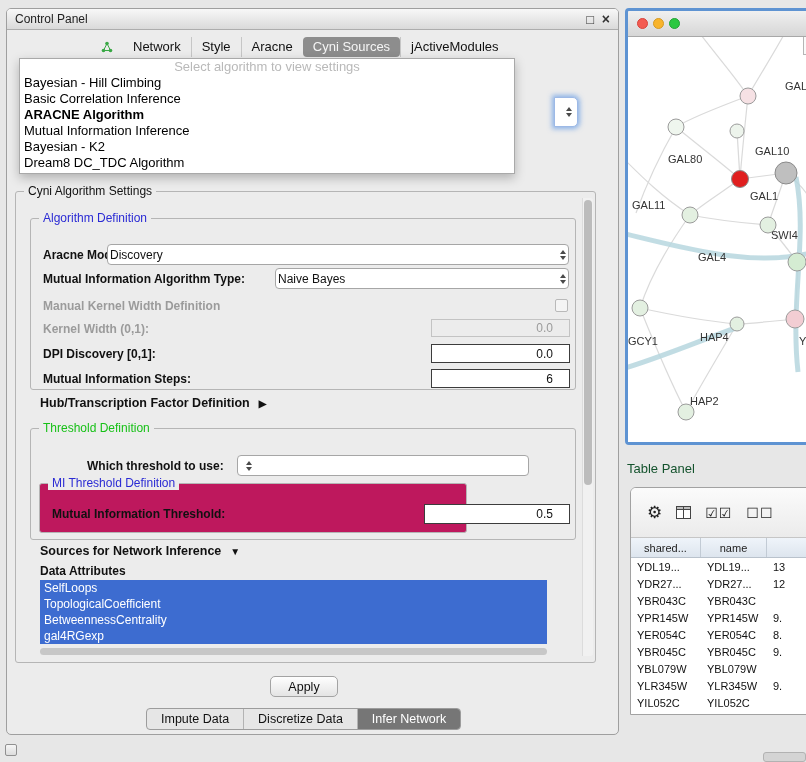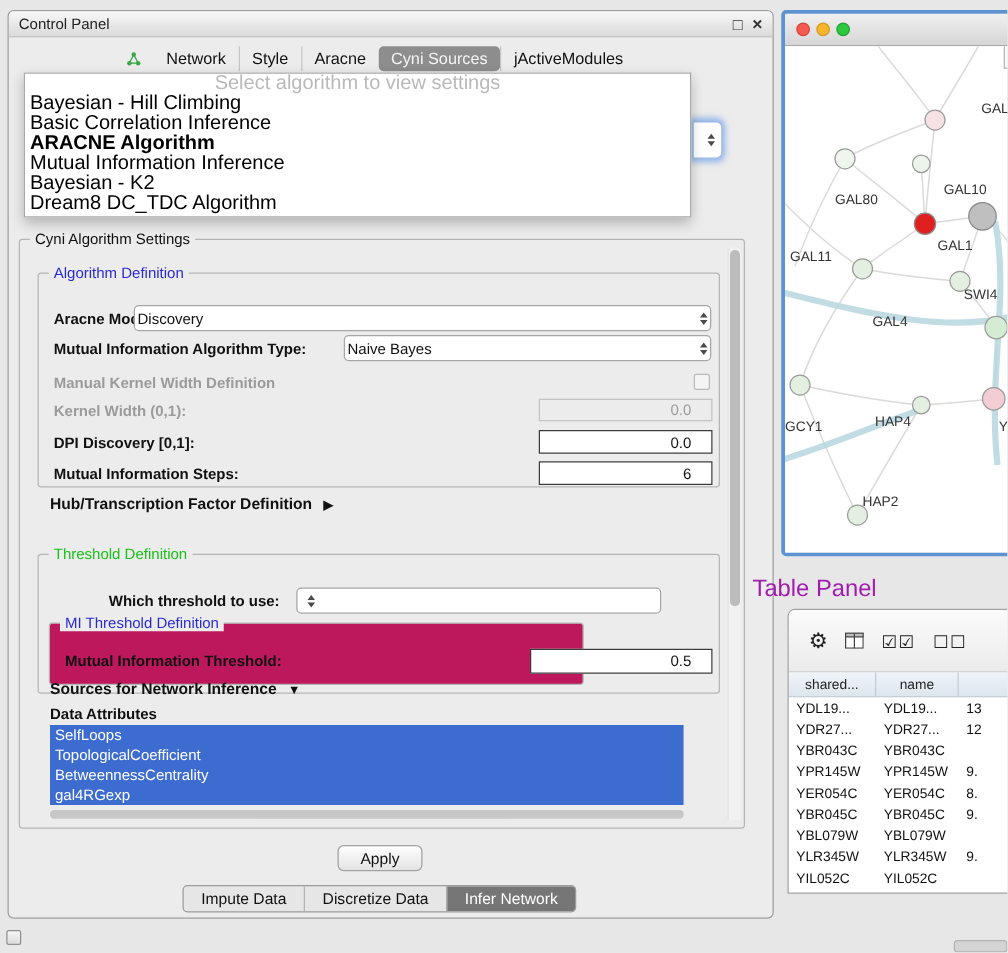--- a/index.html
+++ b/index.html
@@ -9,21 +9,21 @@
 .titlebar{position:relative;height:21px;background:linear-gradient(#f8f8f8,#dadada);border-bottom:1px solid #adadad;border-radius:4px 4px 0 0;display:flex;align-items:center}
 .wtitle{font-size:12px;color:#222;padding-left:8px}
 .wbtn{position:absolute;top:0;height:21px;line-height:21px;font-size:13px;color:#333}
 .wbtn.float{right:24px}
 .wbtn.close{right:8px;font-weight:bold;font-size:14px}
 .tabstrip{position:absolute;left:84px;top:27px;height:22px;display:flex;align-items:center;font-size:13px}
 .tab{display:flex;align-items:center;gap:20px;padding:2px 10px;height:20px;line-height:16px}
 .tab.sep{border-left:1px solid #c6c6c6}
 .tab.sel{background:#8d8d8d;color:#f5f5f5;border-radius:4px}
 .nettabicon{width:12px;height:12px}
-.popup{position:absolute;left:12px;top:49px;width:534px;height:116px;background:#fff;border:1px solid #a9a9a9;box-shadow:0 4px 10px rgba(0,0,0,.25);z-index:60;font-size:16px}
+.popup{position:absolute;left:12px;top:49px;width:496px;height:116px;background:#fff;border:1px solid #a9a9a9;box-shadow:0 4px 10px rgba(0,0,0,.25);z-index:60;font-size:13px}
 .ph{height:16px;line-height:16px;text-align:center;color:#b9b9b9}
 .pitem{height:16px;line-height:16px;padding-left:4px;color:#000}
 .pitem.hl{font-weight:bold}
 .combofrag{position:absolute;left:547px;top:88px;width:24px;height:30px;background:#fff;border:1px solid #9db9e6;border-radius:0 5px 5px 0;box-shadow:0 0 5px 2px rgba(110,160,230,.75);z-index:55;display:flex;align-items:center;justify-content:center}
 .group{position:absolute;border:1px solid #b5b5b5;border-radius:3px}
 .gtitle{position:absolute;top:-8px;left:8px;background:#ececec;padding:0 4px;font-size:12px;line-height:14px;white-space:nowrap}
 .gtitle.blue{color:#2a2ad4}
 .gtitle.green{color:#17c117}
 .lbl{position:absolute;font-size:12px;font-weight:bold;white-space:nowrap}
 .lbl.dis{color:#9b9b9b}
@@ -49,21 +49,21 @@
 .seg.sep{border-left:1px solid #b3b3b3}
 .seg.sel{background:#767676;color:#fff}
 #netwin{position:absolute;left:625px;top:8px;width:190px;height:437px;border:3px solid #5e93d2;border-radius:4px;background:#ececec}
 .nettitle{height:26px;background:linear-gradient(#f0f0f0,#d6d6d6);border-bottom:1px solid #a8a8a8;position:relative;border-radius:2px 2px 0 0}
 .light{position:absolute;top:7px;width:11px;height:11px;border-radius:50%}
 .light.red{left:9px;background:#f35b51;border:1px solid #d8443c}
 .light.yellow{left:25px;background:#f8b42c;border:1px solid #d59a22}
 .light.green{left:41px;background:#2bc840;border:1px solid #23a334}
 .netcanvas{position:absolute;left:0;top:26px;right:0;bottom:0;background:#fff;overflow:hidden}
 .netscrollstub{position:absolute;right:0;top:0;width:9px;height:18px;background:#fafafa;border-left:1px solid #b5b5b5;border-bottom:1px solid #b5b5b5}
-#tp-label{position:absolute;left:602px;top:461px;font-size:19px;color:#a21caf}
+#tp-label{position:absolute;left:627px;top:461px;font-size:13px;color:#14532d}
 #tablewin{position:absolute;left:630px;top:487px;width:180px;height:228px;background:#fff;border:1px solid #a2a2a2;border-radius:6px 0 0 0;overflow:hidden}
 .ttoolbar{height:50px;background:linear-gradient(#fbfbfb,#ebebeb);border-bottom:1px solid #c6c6c6;display:flex;align-items:center;gap:14px;padding-left:16px}
 .ticon{font-size:14px;color:#222;line-height:1;letter-spacing:1px}
 .ticon.gear{font-size:17px;letter-spacing:0}
 .thead{height:20px;background:linear-gradient(#eff4fa,#dde5ee);border-bottom:1px solid #b9c2cc;display:flex;font-size:11px;color:#222}
 .th{display:flex;align-items:center;justify-content:center;border-right:1px solid #c2cbd5;height:100%}
 .trow{display:flex;height:17px;font-size:11px;align-items:center;background:#fff}
 .tc{padding-left:6px;white-space:nowrap;overflow:hidden}
 .c1{width:70px}.c2{width:66px}.c3{flex:1}
 #ministub{position:absolute;left:5px;top:744px;width:12px;height:12px;border:1px solid #909090;background:linear-gradient(#f6f6f6,#dcdcdc);border-radius:2px}
@@ -161,21 +161,21 @@
         <div class="field" style="left:400px;top:125px;width:139px;height:19px">0.0</div>
 
         <span class="lbl" style="left:12px;top:153px">Mutual Information Steps:</span>
         <div class="field" style="left:400px;top:150px;width:139px;height:19px">6</div>
       </div>
 
       <div class="secthdr" style="left:24px;top:204px">
         <span>Hub/Transcription Factor Definition</span><span class="arrow">▶</span>
       </div>
 
-      <div class="group" style="left:14px;top:251px;width:546px;height:112px;background:#ececec">
+      <div class="group" style="left:14px;top:236px;width:546px;height:112px;background:#ececec">
         <span class="gtitle green">Threshold Definition</span>
 
         <span class="lbl" style="left:56px;top:30px">Which threshold to use:</span>
         <div class="combo" style="left:206px;top:26px;width:292px">
           <span class="carets">
               <i class="up"></i>
               <i class="dn"></i>
             </span>
         </div>
 

